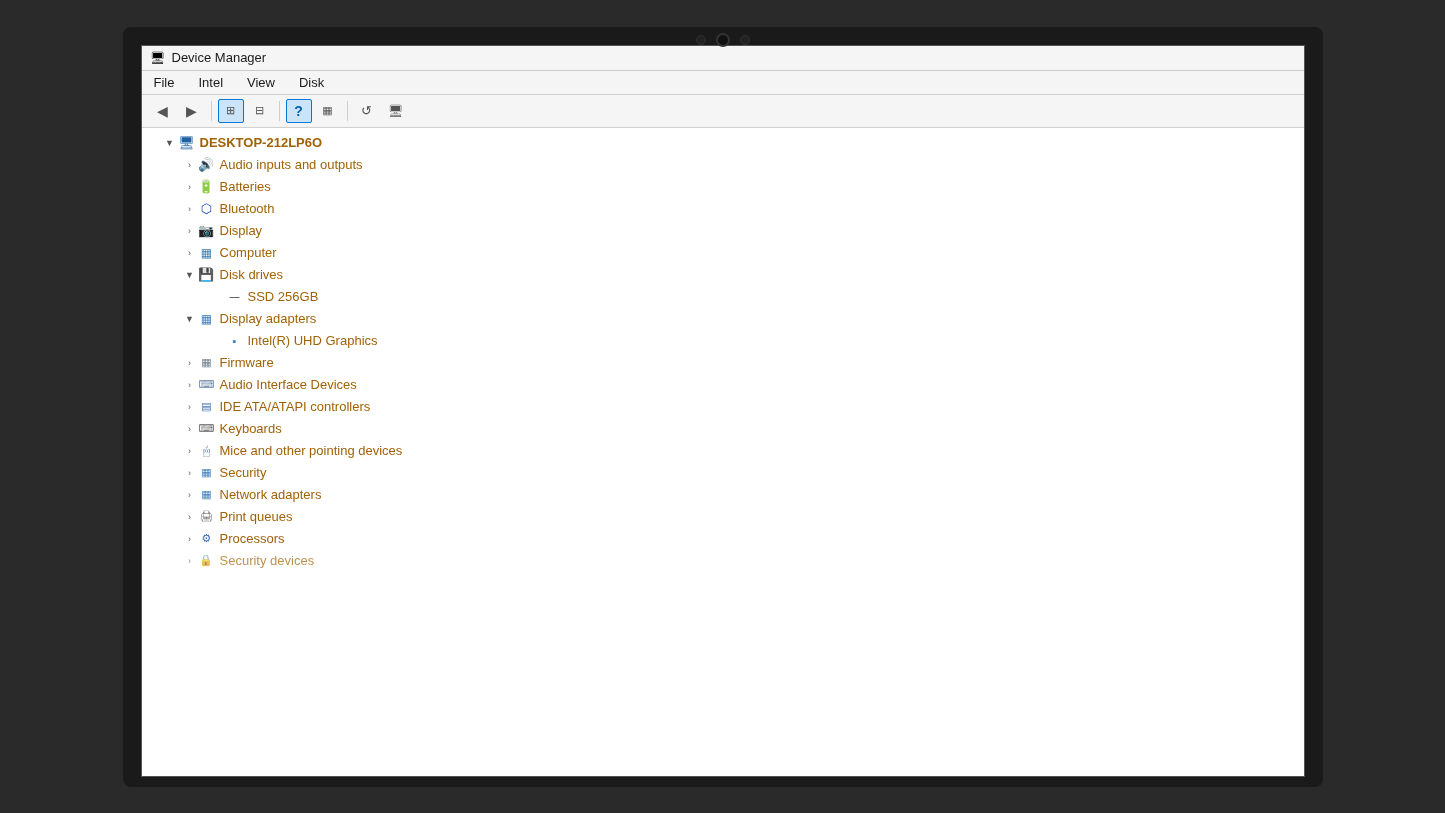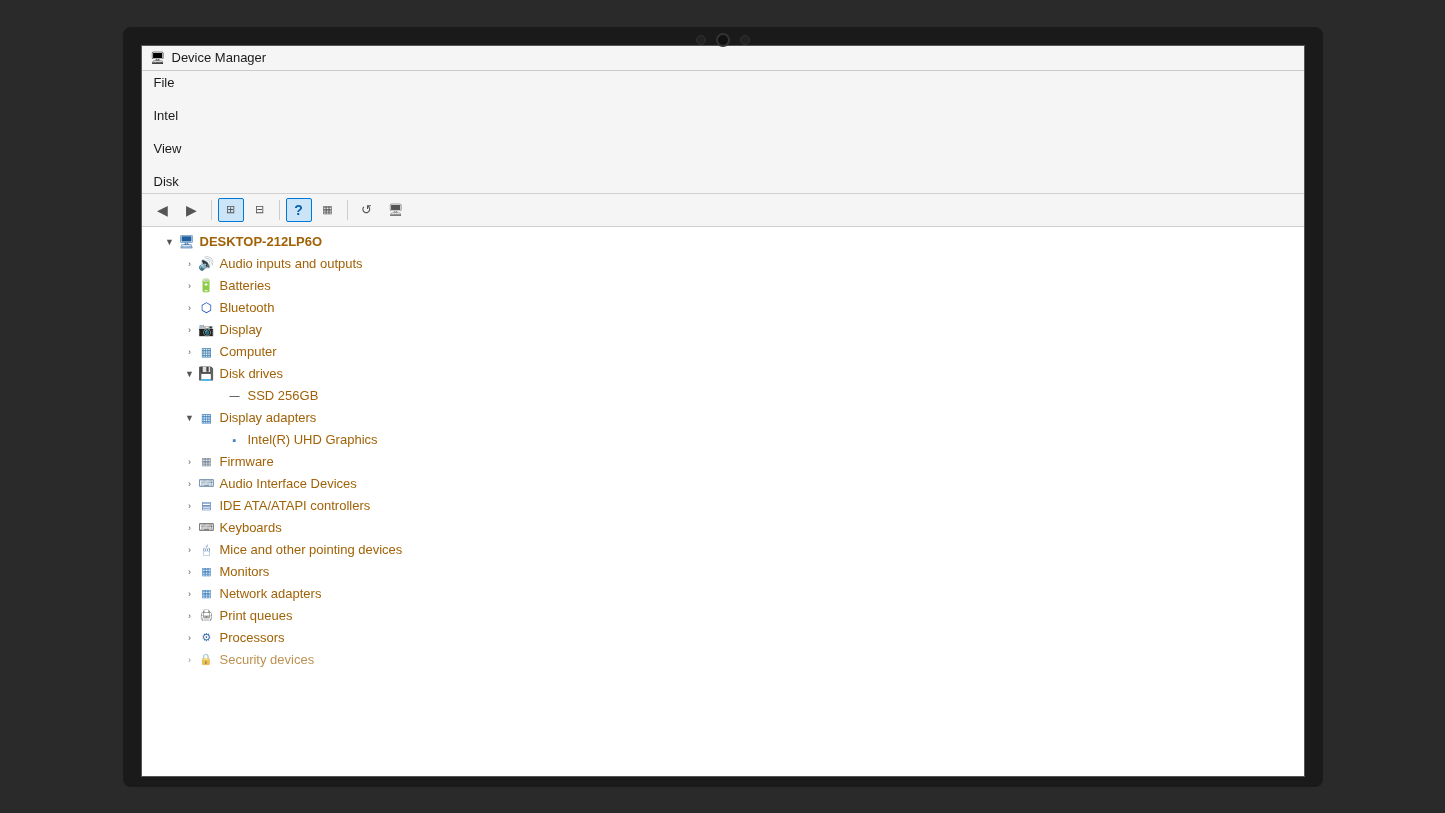--- a/index.html
+++ b/index.html
@@ -84,21 +84,20 @@
       color: #1a1a1a;
       font-weight: 400;
     }
 
     .menu-bar {
       background: #f5f5f5;
       border-bottom: 1px solid #d0d0d0;
       padding: 3px 8px;
       display: flex;
       gap: 16px;
-      flex-direction: column;
     }
 
     .menu-item {
       font-size: 13px;
       color: #1a1a1a;
       cursor: pointer;
       padding: 1px 4px;
     }
 
     .toolbar {
@@ -332,21 +331,21 @@
 
       <div class="tree-item indent-2">
         <span class="expander">›</span>
         <span class="tree-icon icon-mouse" style="font-size:12px;">🖱</span>
         <span class="item-label">Mice and other pointing devices</span>
       </div>
 
       <div class="tree-item indent-2">
         <span class="expander">›</span>
         <span class="tree-icon icon-monitor" style="font-size:11px;">▦</span>
-        <span class="item-label">Monitors</span>
+        <span class="item-label">Security</span>
       </div>
 
       <div class="tree-item indent-2">
         <span class="expander">›</span>
         <span class="tree-icon icon-network" style="font-size:11px;">▦</span>
         <span class="item-label">Network adapters</span>
       </div>
 
       <div class="tree-item indent-2">
         <span class="expander">›</span>

